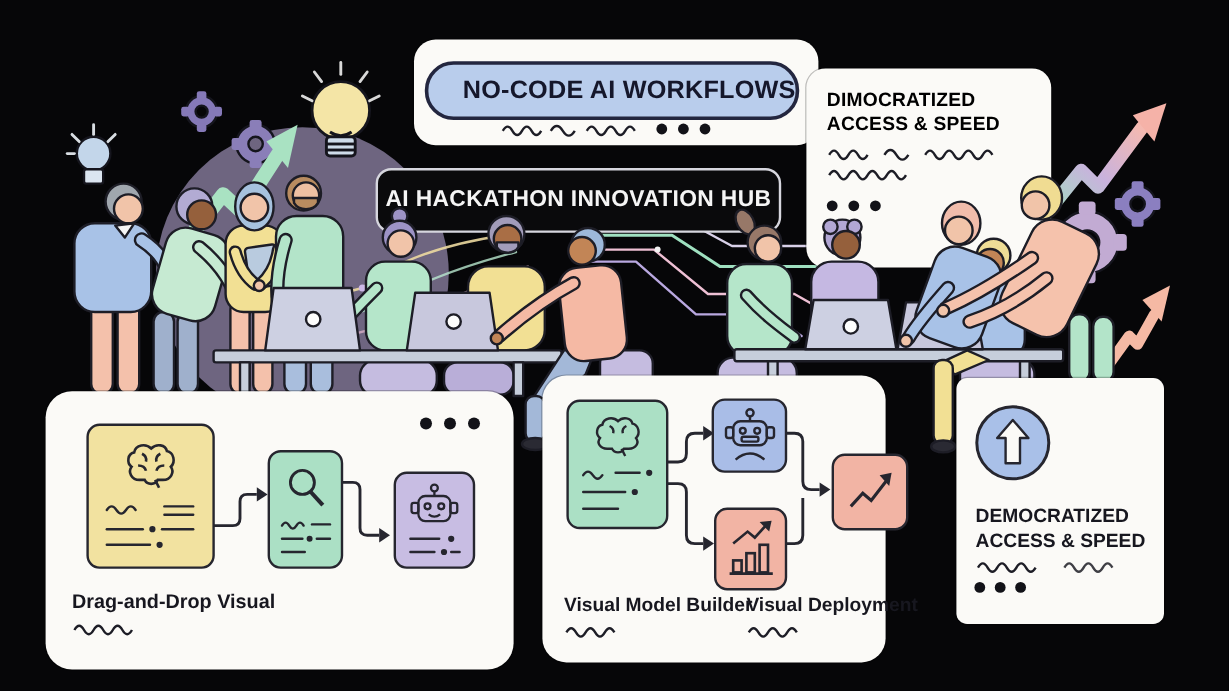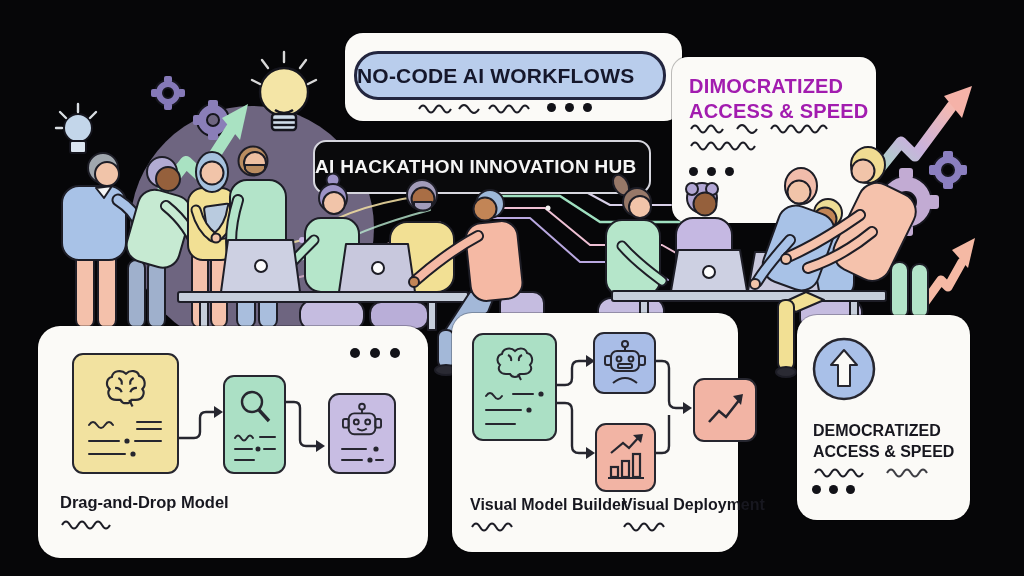--- a/index.html
+++ b/index.html
@@ -5,32 +5,32 @@
   html,body{margin:0;padding:0;background:#000;}
   .stage{position:relative;width:1024px;height:576px;background:#060608;overflow:hidden;
          font-family:"Liberation Sans",sans-serif;}
   .abs{position:absolute;}
   svg{display:block;}
 
   
   .card{position:absolute;background:#fbfaf7;border-radius:20px;box-shadow:0 0 0 1px rgba(0,0,0,.25);}
   .card-top-center{left:345px;top:33px;width:337px;height:88px;border-radius:18px;}
   .pill{position:absolute;left:9px;top:18px;width:306px;height:43px;background:#b9cdec;
-        border:3px solid #23263f;border-radius:24px;display:flex;align-items:center;justify-content:flex-start;}
+        border:3px solid #23263f;border-radius:24px;display:flex;align-items:center;justify-content:flex-end;}
   .pill-text{font-weight:bold;font-size:21px;letter-spacing:.2px;color:#15172b;white-space:nowrap;}
   .card-top-right{left:672px;top:57px;width:204px;height:166px;border-radius:16px;padding:0;}
-  .tr-title{position:absolute;left:17px;top:17px;font-weight:bold;font-size:20px;line-height:1.24;
-            color:#a21caf;letter-spacing:.2px;}
+  .tr-title{position:absolute;left:17px;top:17px;font-weight:bold;font-size:16px;line-height:1.24;
+            color:#000000;letter-spacing:.2px;}
   .banner{position:absolute;left:313px;top:140px;width:334px;height:50px;background:#0a0a0c;
-          border:2px solid #d6d6de;border-radius:13px;display:flex;align-items:center;justify-content:flex-start;}
+          border:2px solid #d6d6de;border-radius:13px;display:flex;align-items:center;justify-content:center;}
   .banner-text{color:#f5f5f5;font-weight:bold;font-size:19px;letter-spacing:.3px;white-space:nowrap;}
 
   .card-bl{left:38px;top:326px;width:390px;height:232px;border-radius:22px;}
   .card-bc{left:452px;top:313px;width:286px;height:239px;border-radius:20px;}
-  .card-br{left:797px;top:315px;width:173px;height:205px;border-radius:20px;}
+  .card-br{left:797px;top:315px;width:173px;height:205px;border-radius:9px;}
 
   
   .node{position:absolute;border:2.5px solid #26262f;border-radius:11px;}
   .n-yellow{background:#f2e2a0;}
   .n-green{background:#abe0c5;}
   .n-purple{background:#c8bde3;}
   .n-blue{background:#a9bde7;}
   .n-pink{background:#f2b4a4;}
 
   .label{position:absolute;font-weight:bold;color:#17171f;white-space:nowrap;}
@@ -452,21 +452,21 @@
       <svg width="48" height="26" viewBox="0 0 48 26" style="margin:2px auto 0;">
         <g fill="none" stroke="#26262f" stroke-width="2" stroke-linecap="round">
           <line x1="4" y1="7" x2="28" y2="7"></line>
             <circle cx="38" cy="7" r="1.6" fill="#26262f"></circle>
           <line x1="4" y1="18" x2="24" y2="18"></line>
             <circle cx="32" cy="18" r="1.6" fill="#26262f"></circle>
             <line x1="38" y1="18" x2="45" y2="18"></line>
         </g>
       </svg>
     </div>
-    <div class="label" style="left:22px;top:167px;font-size:16.5px;">Drag-and-Drop Model</div>
+    <div class="label" style="left:22px;top:167px;font-size:16.5px;">Drag-and-Drop Visual</div>
     <svg class="squig" style="left:22px;top:192px;" width="60" height="12" viewBox="0 0 60 12">
       <path d="M2,7 q4,-7 8,0 t8,0 t8,0 t8,0 t8,0 t8,0" fill="none" stroke="#1d1d26" stroke-width="2"></path>
     </svg>
   </div>
 
   <div class="card card-bc">
     <svg class="abs" width="318" height="239" viewBox="0 0 318 239" style="left:0;top:0;">
       <g fill="none" stroke="#26262f" stroke-width="2.4">
         <path d="M 101,72 L 113,72 Q 120,72 120,65 L 120,55 Q 120,48 127,48 L 134,48"></path>
         <path d="M 101,90 L 113,90 Q 120,90 120,97 L 120,133 Q 120,140 127,140 L 134,140"></path>

